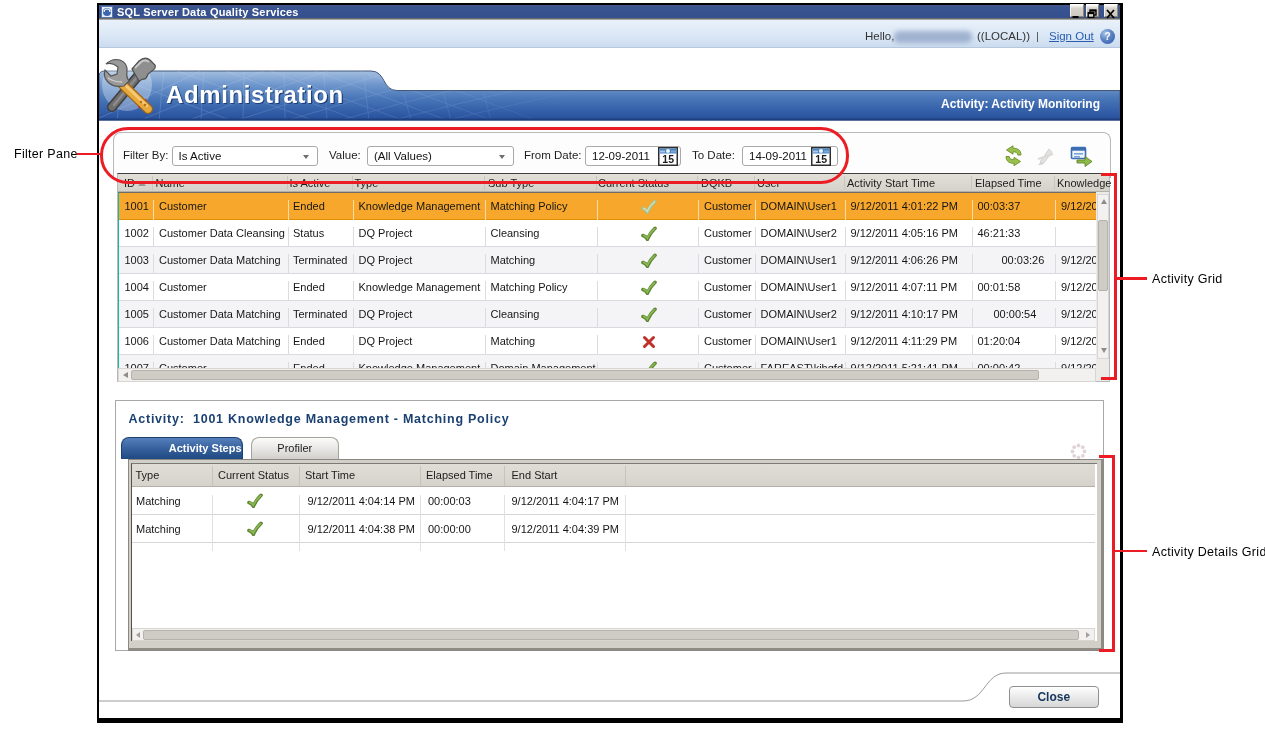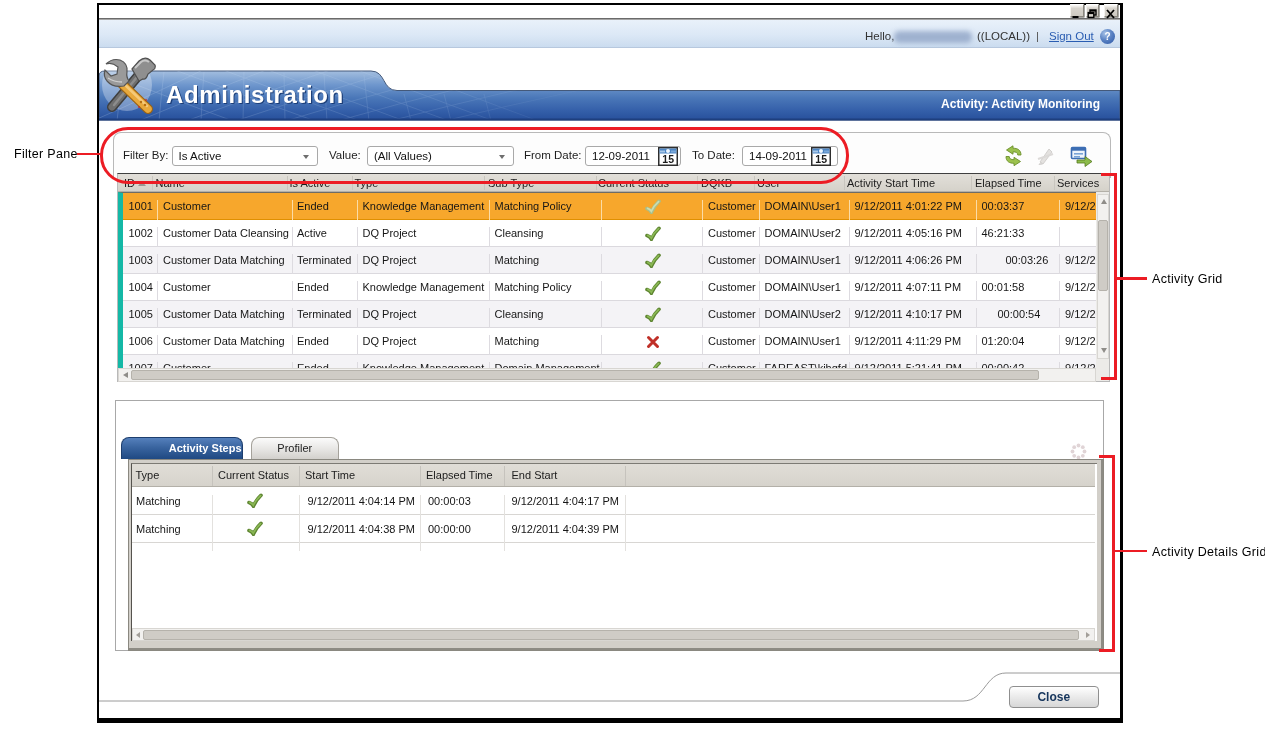--- a/index.html
+++ b/index.html
@@ -44,21 +44,21 @@
 .datebox { position:absolute; top:140.5px; height:20.5px; background:#fff;
   border:1px solid #a9a9a9; border-radius:3px; font-size:11.5px; color:#111;
   line-height:18.5px; padding-left:6px; }
 
 #grid { position:absolute; left:17.5px; top:168px; width:993.5px; height:208.5px;
   background:#ecebe8; border:1px solid #b9b9b9; border-top:1px solid #3f3f3f;}
 #ghead { position:absolute; left:0px; top:0px; width:991.5px; height:17.5px;
   background:linear-gradient(180deg,#e2dfd9,#d5d2ca); border-bottom:1px solid #b3b0a8; }
 .gh { position:absolute; top:3px; font-size:11px; color:#1c1c1c; white-space:nowrap; }
 #gbody { position:absolute; left:0px; top:17.5px; width:978.8px; height:176px;
-  background:#fff; overflow:hidden; border-left:5px solid #14b8a6; border-top:1px solid #6e6c66;}
+  background:#fff; overflow:hidden; border-left:1px solid #14b8a6; border-top:1px solid #6e6c66;}
 .grow { position:absolute; left:0; width:1200px; height:27px; font-size:11px; color:#161616; }
 .grow span { position:absolute; top:7px; white-space:nowrap; }
 .gvl { position:absolute; top:0; width:1px; height:27px; background:#dddbe0; }
 
 .sbtrack { position:absolute; background:#f2f1ef; border:1px solid #d8d6d2; }
 .sbthumb { position:absolute; background:#cfccc6; border:1px solid #b5b2ab; border-radius:2px; }
 .sbarr { position:absolute; width:0; height:0; }
 
 #dpanel { position:absolute; left:16px; top:395px; width:989px; height:250.5px;
   background:#fff; border:1px solid #a8a8a8; }
@@ -107,20 +107,28 @@
 <div class="anno" style="left:1152px; top:272px;">Activity Grid</div>
 
 <div class="abs red" style="left:1112px; top:455px; width:3px; height:197px; z-index:51;"></div>
 <div class="abs red" style="left:1099px; top:455px; width:14px; height:3px; z-index:51;"></div>
 <div class="abs red" style="left:1099px; top:649px; width:16px; height:3px; z-index:51;"></div>
 <div class="abs red" style="left:1115px; top:549.5px; width:32px; height:2.5px; z-index:51;"></div>
 <div class="anno" style="left:1152px; top:545px;">Activity Details Grid</div>
 
 <div id="win">
 
+  <div id="titlebar">
+    <svg style="position:absolute;left:2px;top:1px" width="12" height="12" viewBox="0 0 12 12">
+      <rect x="0.5" y="0.5" width="11" height="11" fill="#e8eef8" stroke="#5577aa"></rect>
+      <circle cx="6" cy="6" r="4" fill="#3a66b0"></circle>
+      <path d="M3,6 A3,3 0 0 1 9,6" stroke="#fff" stroke-width="1.2" fill="none"></path>
+    </svg>
+    <div id="titletxt">SQL Server Data Quality Services</div>
+    </div>
     <div id="titlesep"></div>
     <div style="position:absolute;left:0;top:0;width:0;height:0">
     <div class="winbtn" style="left:971px;">
       <svg width="11" height="10" viewBox="0 0 11 10">
           <rect x="1.5" y="7" width="6" height="2" fill="#000"></rect>
         </svg>
     </div>
     <div class="winbtn" style="left:986.5px;">
       <svg width="11" height="10" viewBox="0 0 11 10">
         <rect x="3" y="1" width="6" height="5" fill="none" stroke="#000" stroke-width="1.4"></rect>
@@ -251,21 +259,21 @@
       <span class="abs" style="left:20.5px; top:7px; width:0; height:0; border-left:4px solid transparent; border-right:4px solid transparent; border-bottom:5px solid #9a9792;"></span>
       <span class="gh" style="left:38px;">Name</span>
       <span class="gh" style="left:172px;">Is Active</span>
       <span class="gh" style="left:237px;">Type</span>
       <span class="gh" style="left:370.5px;">Sub Type</span>
       <span class="gh" style="left:480.5px;">Current Status</span>
       <span class="gh" style="left:583.5px;">DQKB</span>
       <span class="gh" style="left:639.5px;">User</span>
       <span class="gh" style="left:729.5px;">Activity Start Time</span>
       <span class="gh" style="left:857.5px;">Elapsed Time</span>
-      <span class="gh" style="left:939.5px;">Services</span>
+      <span class="gh" style="left:939.5px;">Knowledge</span>
       <span class="abs" style="left:34.5px; top:2px; width:1px; height:14px; background:#c9c6bf;"></span>
       <span class="abs" style="left:169px; top:2px; width:1px; height:14px; background:#c9c6bf;"></span>
       <span class="abs" style="left:234px; top:2px; width:1px; height:14px; background:#c9c6bf;"></span>
       <span class="abs" style="left:366px; top:2px; width:1px; height:14px; background:#c9c6bf;"></span>
       <span class="abs" style="left:478.5px; top:2px; width:1px; height:14px; background:#c9c6bf;"></span>
       <span class="abs" style="left:579.5px; top:2px; width:1px; height:14px; background:#c9c6bf;"></span>
       <span class="abs" style="left:636px; top:2px; width:1px; height:14px; background:#c9c6bf;"></span>
       <span class="abs" style="left:726px; top:2px; width:1px; height:14px; background:#c9c6bf;"></span>
       <span class="abs" style="left:853px; top:2px; width:1px; height:14px; background:#c9c6bf;"></span>
       <span class="abs" style="left:936.5px; top:2px; width:1px; height:14px; background:#c9c6bf;"></span>
@@ -303,21 +311,21 @@
           <span class="gvl" style="left:234px; background:#dddbe0;"></span>
           <span class="gvl" style="left:366px; background:#dddbe0;"></span>
           <span class="gvl" style="left:478.5px; background:#dddbe0;"></span>
           <span class="gvl" style="left:579.5px; background:#dddbe0;"></span>
           <span class="gvl" style="left:636px; background:#dddbe0;"></span>
           <span class="gvl" style="left:726px; background:#dddbe0;"></span>
           <span class="gvl" style="left:853px; background:#dddbe0;"></span>
           <span class="gvl" style="left:936.5px; background:#dddbe0;"></span>
           <span style="left:6px;">1002</span>
           <span style="left:40.5px;">Customer Data Cleansing</span>
-          <span style="left:174.5px;">Active</span>
+          <span style="left:174.5px;">Status</span>
           <span style="left:240px;">DQ Project</span>
           <span style="left:372px;">Cleansing</span>
           <svg class="abs" style="left:522px; top:6px;" width="16" height="15" viewBox="0 0 16 15">
             <path d="M2,9.5 Q4.8,10.2 6.4,13 Q9.2,6.8 14,2.3" fill="none" stroke="#5d8430" stroke-width="3.6" stroke-linecap="round"></path>
             <path d="M2.6,9.3 Q4.9,9.9 6.4,12.2 Q9,6.6 13.6,2.6" fill="none" stroke="#8ab854" stroke-width="1.8" stroke-linecap="round"></path>
           </svg>
           <span style="left:585.5px;">Customer</span>
           <span style="left:642px;">DOMAIN\User2</span>
           <span style="left:732px;">9/12/2011 4:05:16 PM</span>
           <span style="left:859px;">46:21:33</span>
@@ -458,20 +466,21 @@
     <div class="sbthumb" style="left:980.5px; top:46px; width:9.5px; height:71px;"></div>
     <div class="sbarr" style="left:983px; top:25px; border-left:3.5px solid transparent; border-right:3.5px solid transparent; border-bottom:5px solid #8f8d89;"></div>
     <div class="sbarr" style="left:983px; top:174px; border-left:3.5px solid transparent; border-right:3.5px solid transparent; border-top:5px solid #8f8d89;"></div>
 
     <div class="sbtrack" style="left:0.5px; top:194px; width:978px; height:13.5px;"></div>
     <div class="sbthumb" style="left:13px; top:195.5px; width:908px; height:10.5px;"></div>
     <div class="sbarr" style="left:5px; top:197.5px; border-top:3.5px solid transparent; border-bottom:3.5px solid transparent; border-right:5px solid #8f8d89;"></div>
   </div>
 
   <div id="dpanel"></div>
+  <div id="dtitle">Activity:&nbsp; 1001 Knowledge Management - Matching Policy</div>
   <div id="tab1" class="tab">Activity Steps</div>
   <div id="tab2" class="tab">Profiler</div>
   <svg class="abs" style="left:971px; top:438px;" width="17" height="17" viewBox="0 0 17 17">
     <g fill="#e0d4d6">
       <circle cx="8.5" cy="2.5" r="1.9"></circle>
         <circle cx="12.8" cy="4.2" r="1.9"></circle>
       <circle cx="14.5" cy="8.5" r="1.9"></circle>
         <circle cx="12.8" cy="12.8" r="1.9"></circle>
       <circle cx="8.5" cy="14.5" r="1.9"></circle>
         <circle cx="4.2" cy="12.8" r="1.9"></circle>

